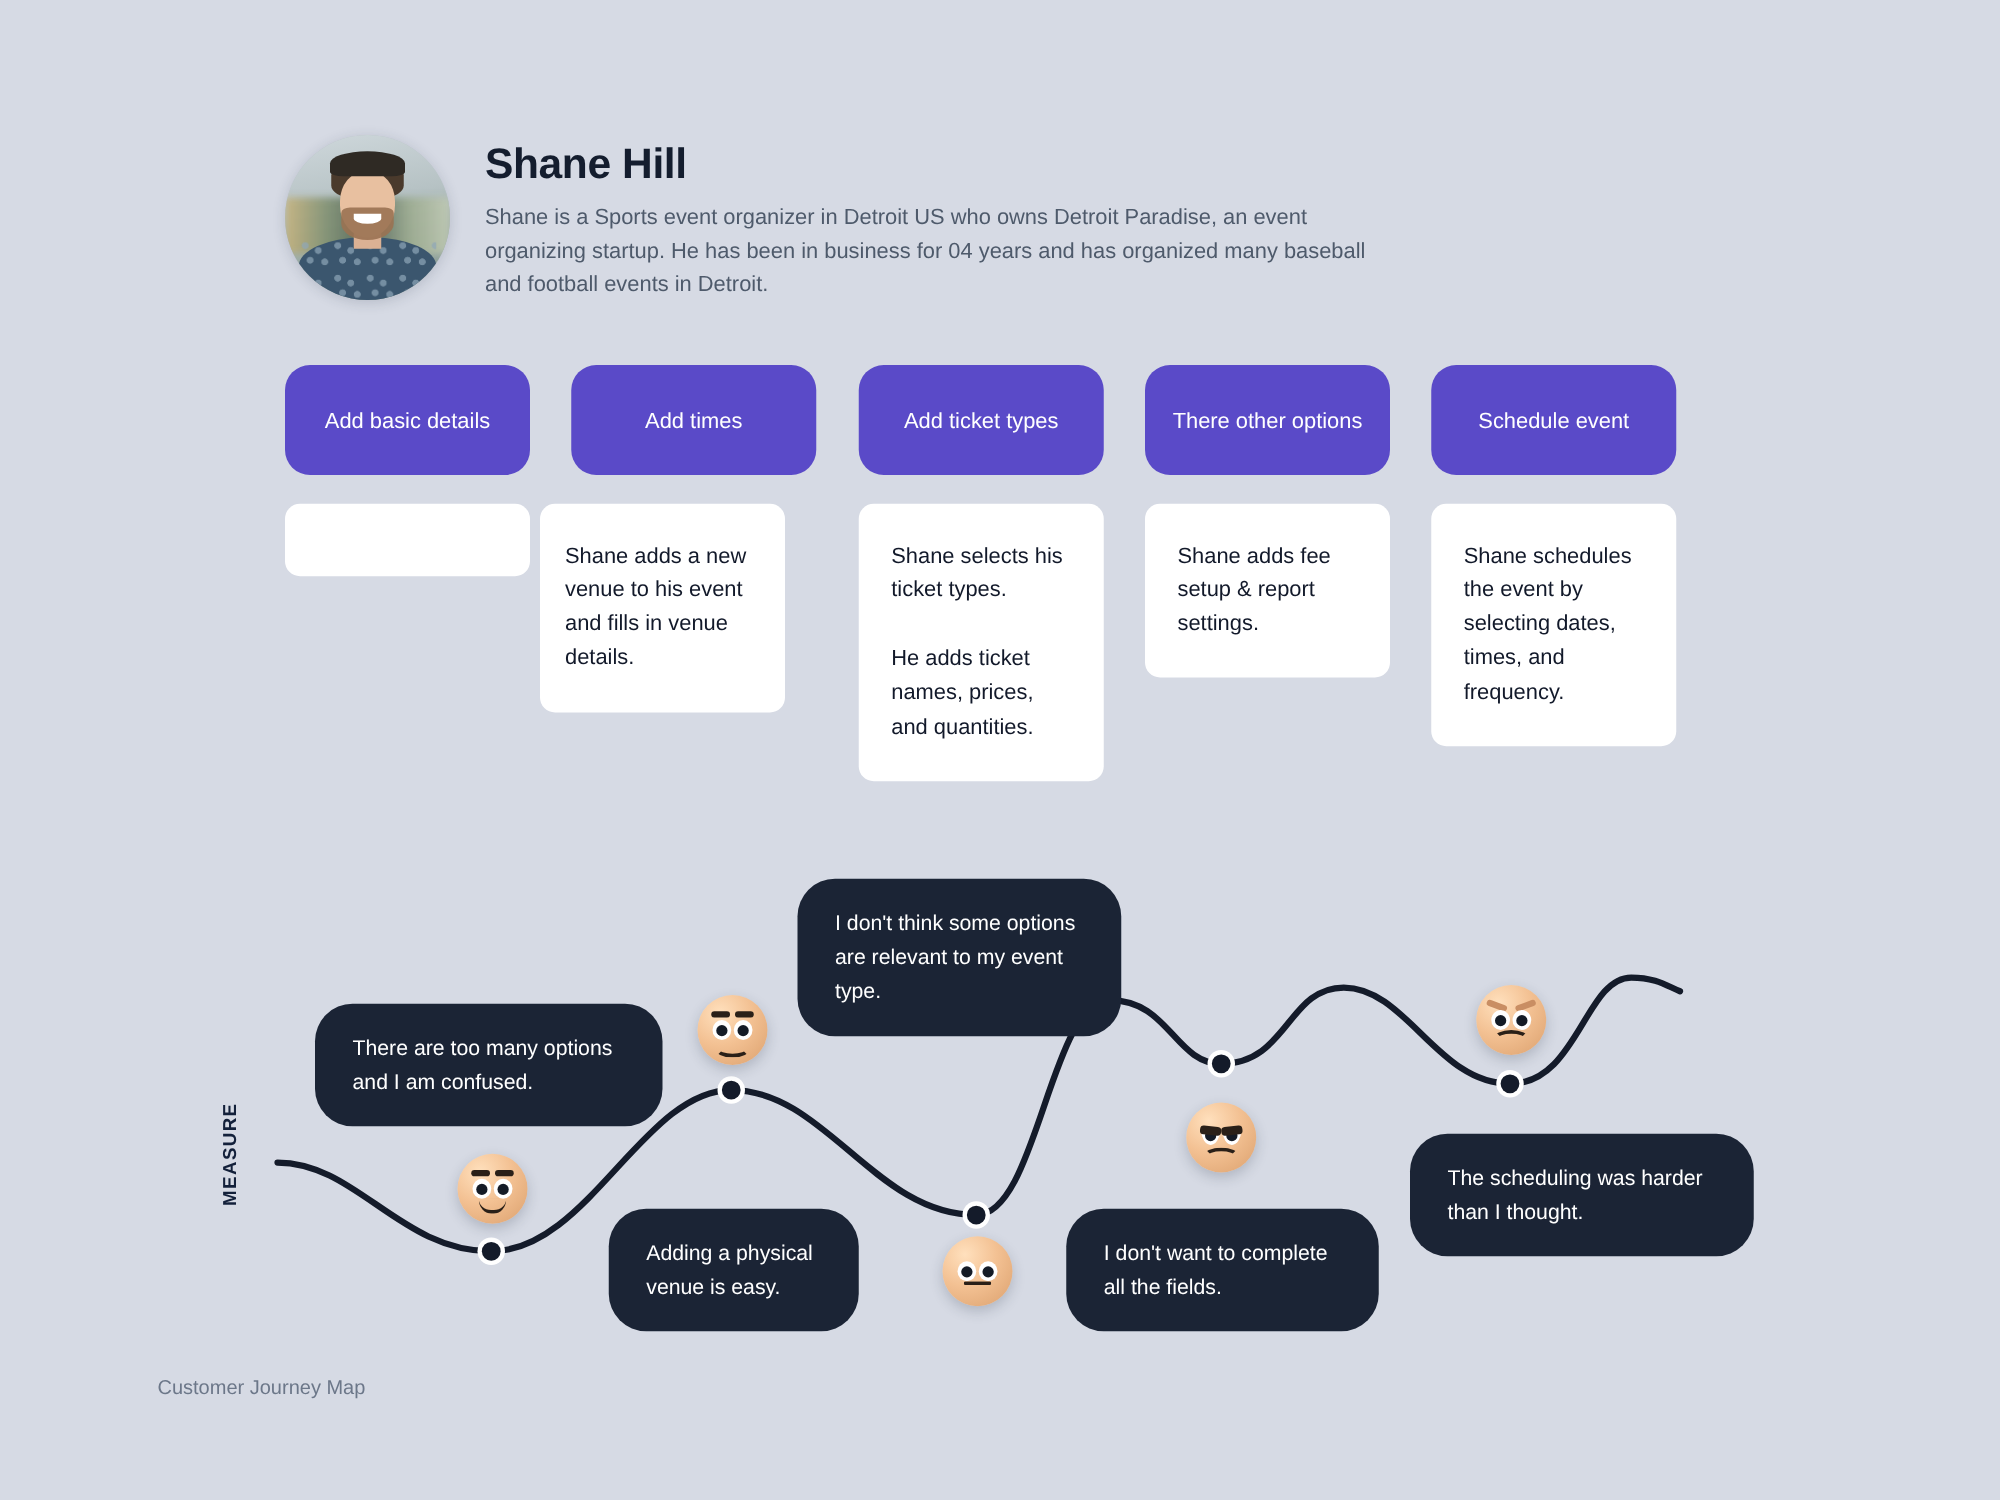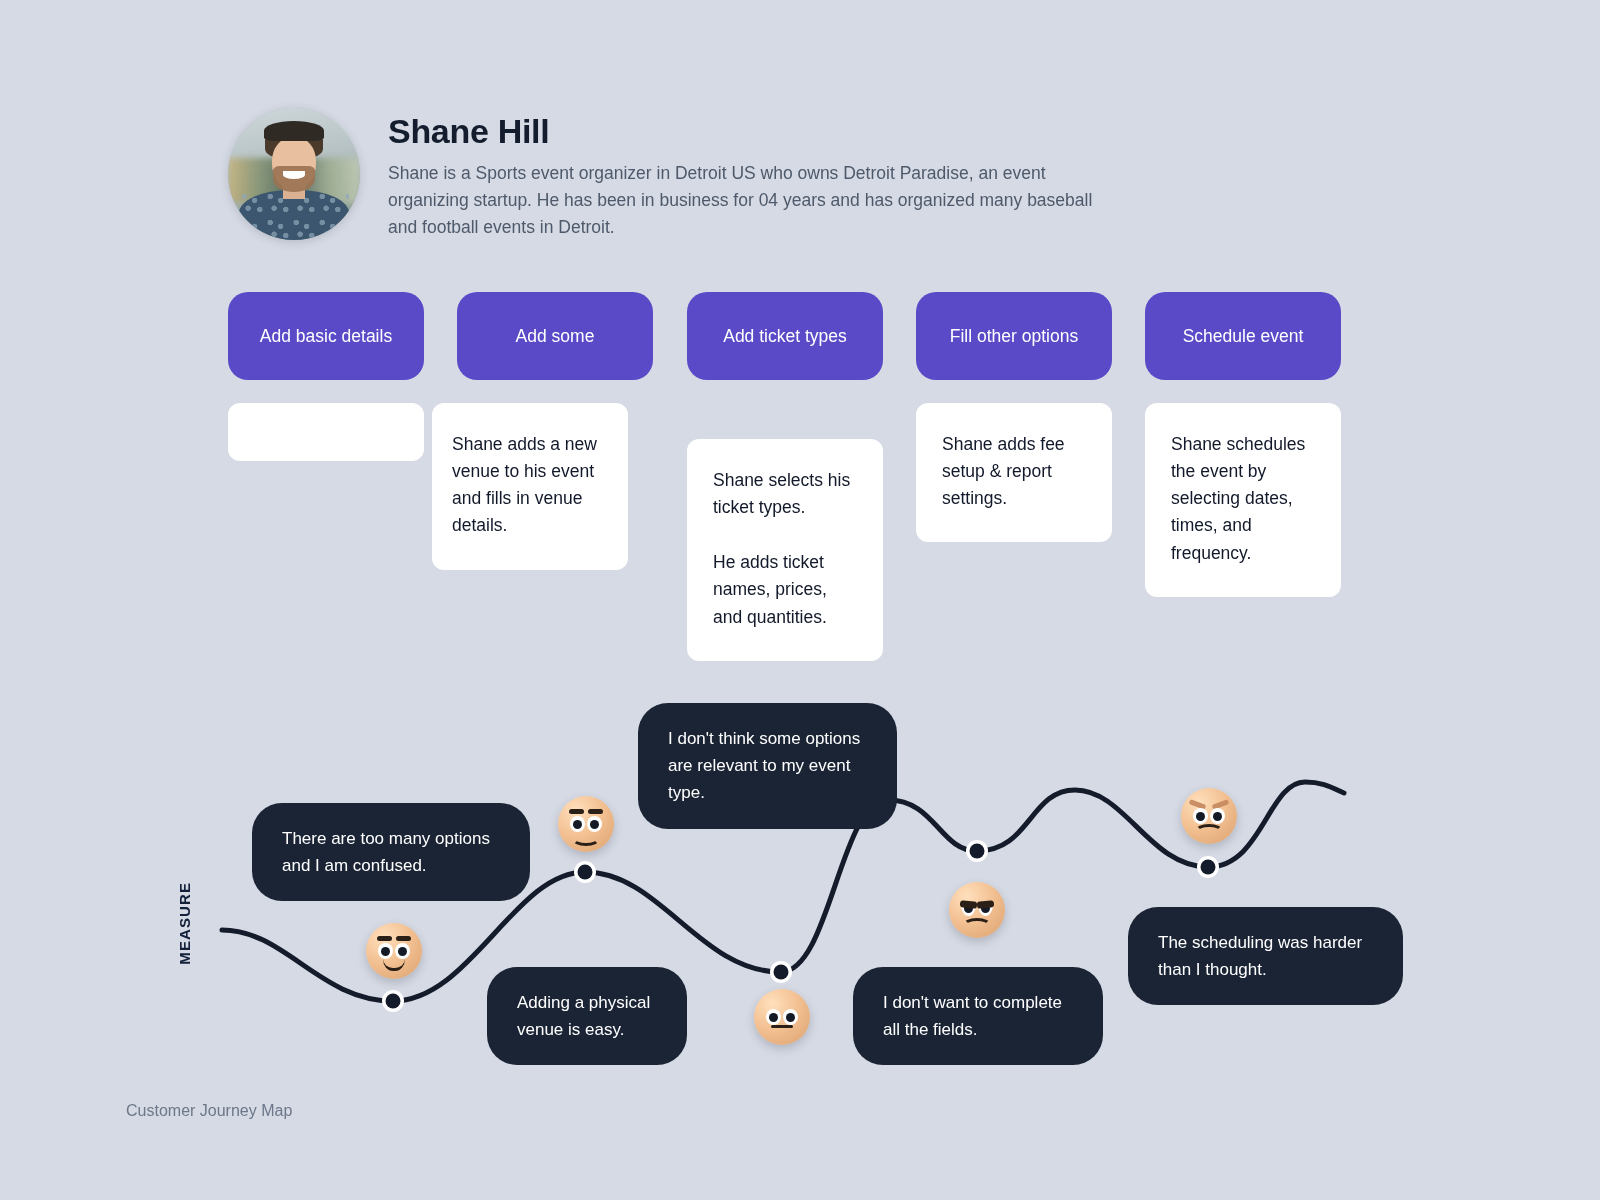--- a/index.html
+++ b/index.html
@@ -293,31 +293,31 @@
     <div class="smile"></div>
     <div class="cap"></div>
   </div>
   <div class="persona-text">
     <h1 class="persona-name">Shane Hill</h1>
     <p class="persona-bio">Shane is a Sports event organizer in Detroit US who owns Detroit Paradise, an event organizing startup. He has been in business for 04 years and has organized many baseball and football events in Detroit.</p>
   </div>
 </div>
 
 <div class="stage" style="left:228px;">Add basic details</div>
-<div class="stage" style="left:457px;">Add some</div>
+<div class="stage" style="left:457px;">Add times</div>
 <div class="stage" style="left:687px;">Add ticket types</div>
-<div class="stage" style="left:916px;">Fill other options</div>
+<div class="stage" style="left:916px;">There other options</div>
 <div class="stage" style="left:1145px;">Schedule event</div>
 
 <div class="card" style="left:228px;">
 </div>
 <div class="card" style="left:432px;padding-left:20px;">
   <p>Shane adds a new venue to his event and fills in venue details.</p>
 </div>
-<div class="card" style="left:687px;margin-top:36px;">
+<div class="card" style="left:687px;">
   <p>Shane selects his ticket types.</p>
   <p>He adds ticket names, prices, and quantities.</p>
 </div>
 <div class="card" style="left:916px;">
   <p>Shane adds fee setup &amp; report settings.</p>
 </div>
 <div class="card" style="left:1145px;">
   <p>Shane schedules the event by selecting dates, times, and frequency.</p>
 </div>
 

